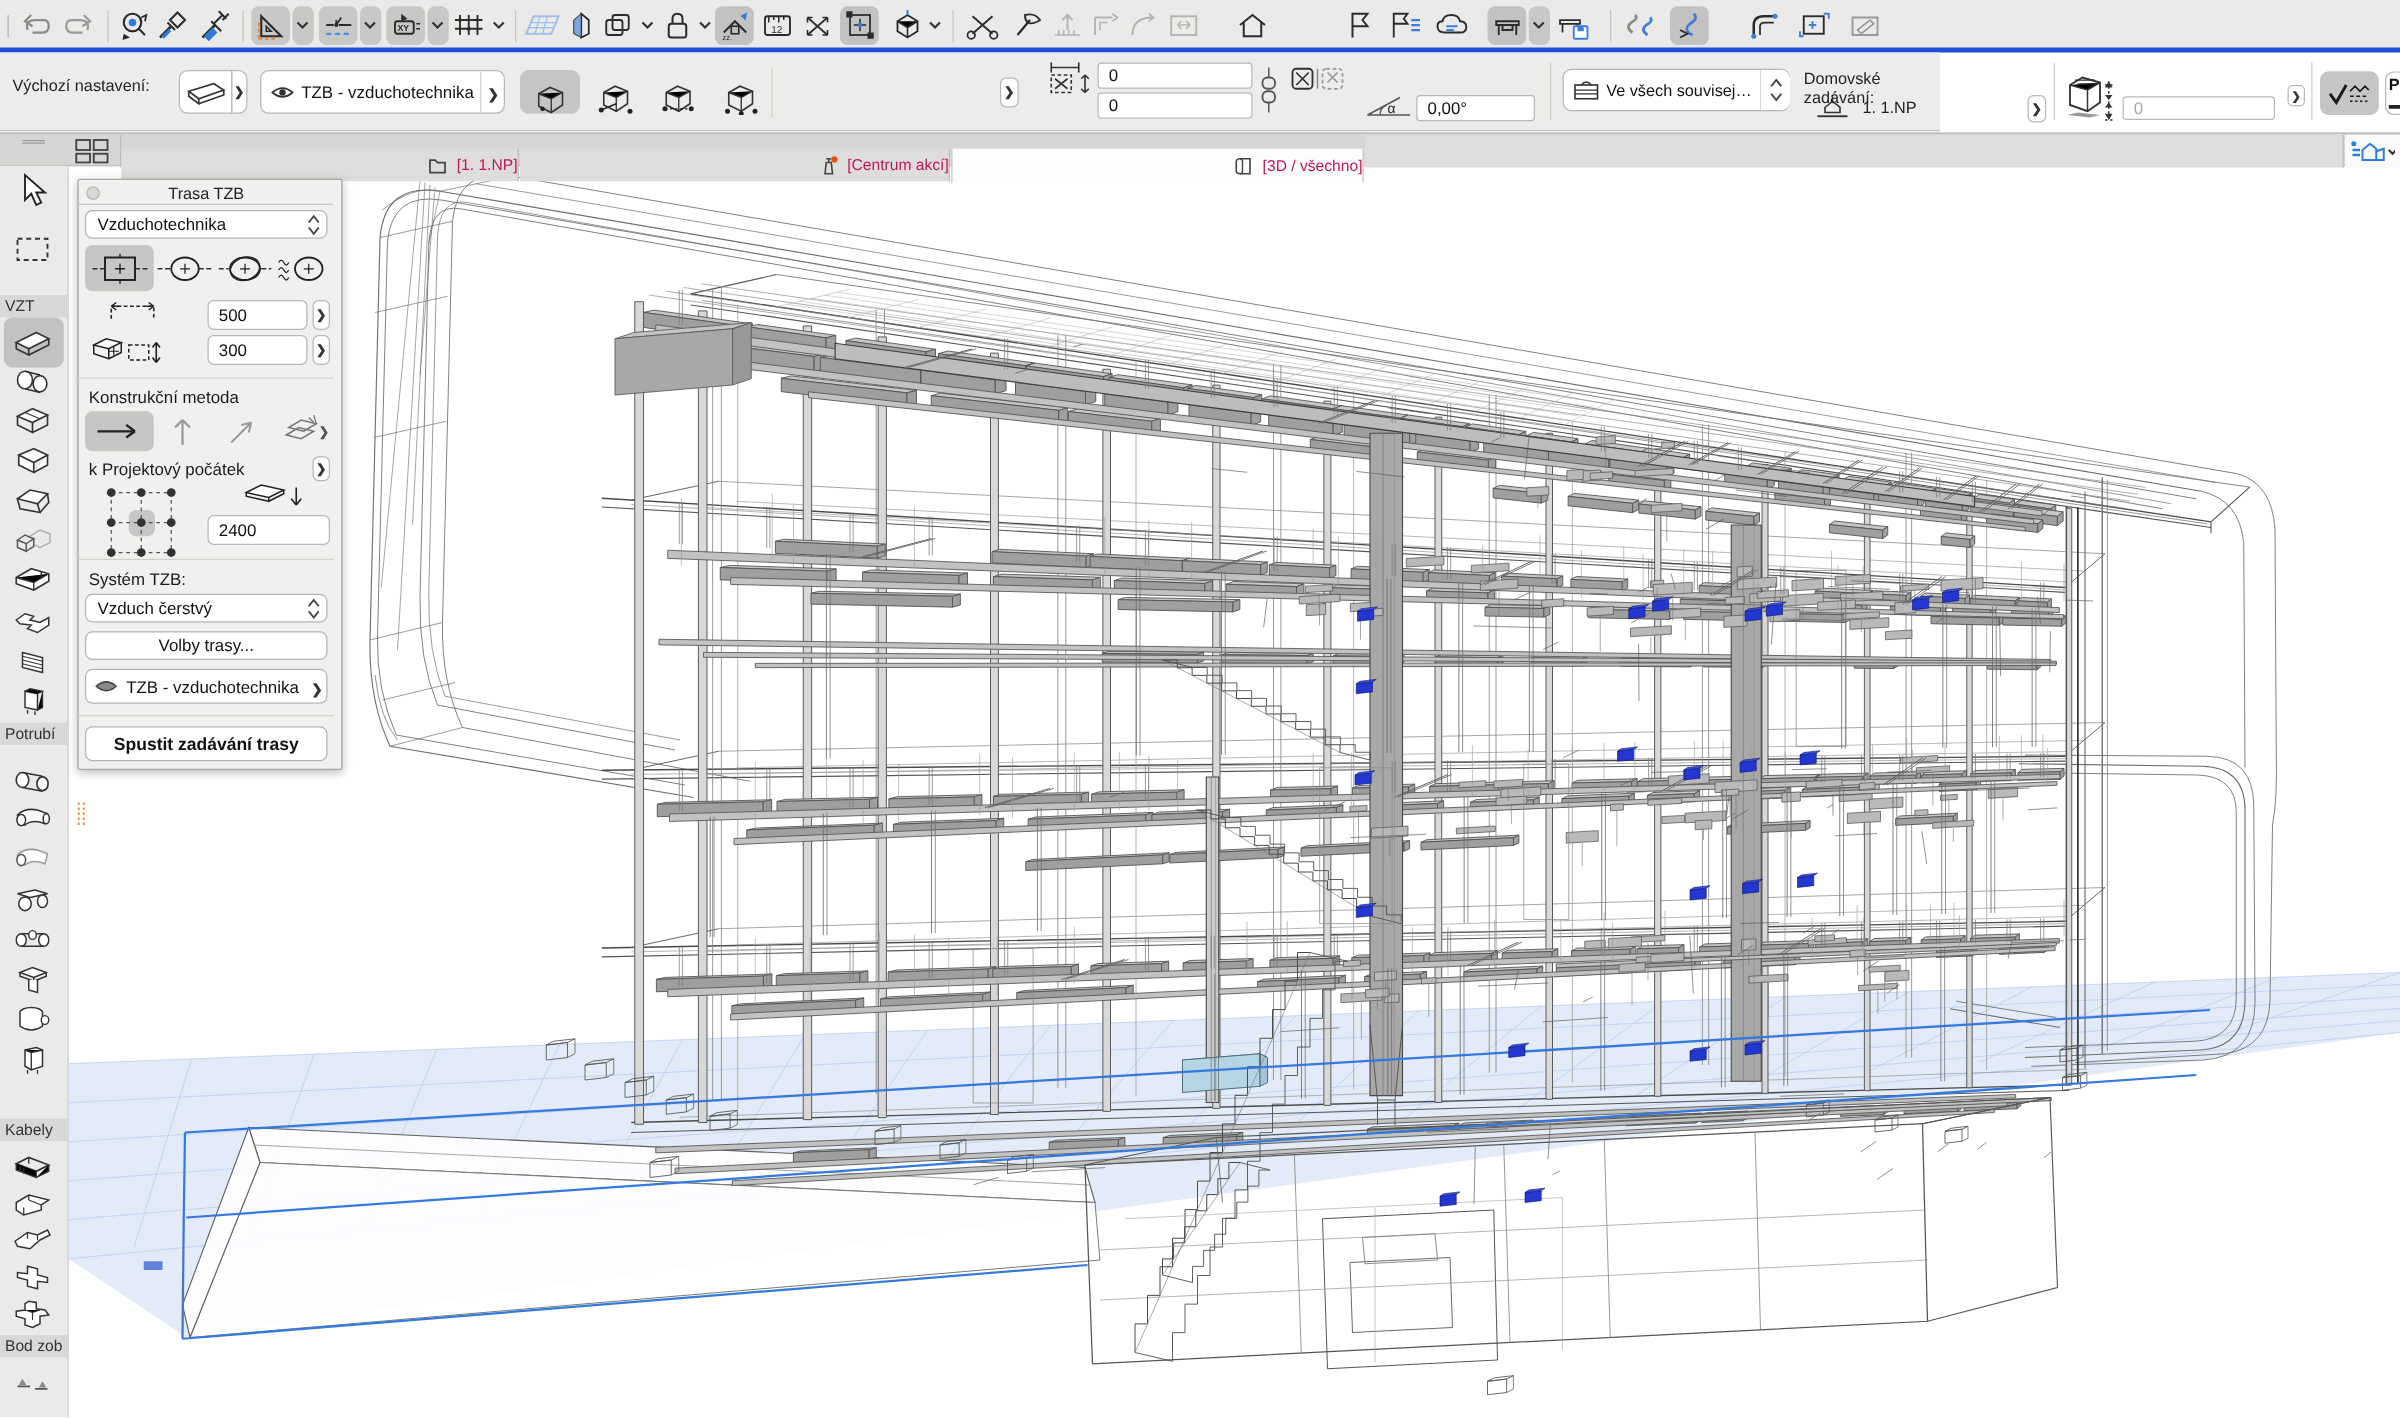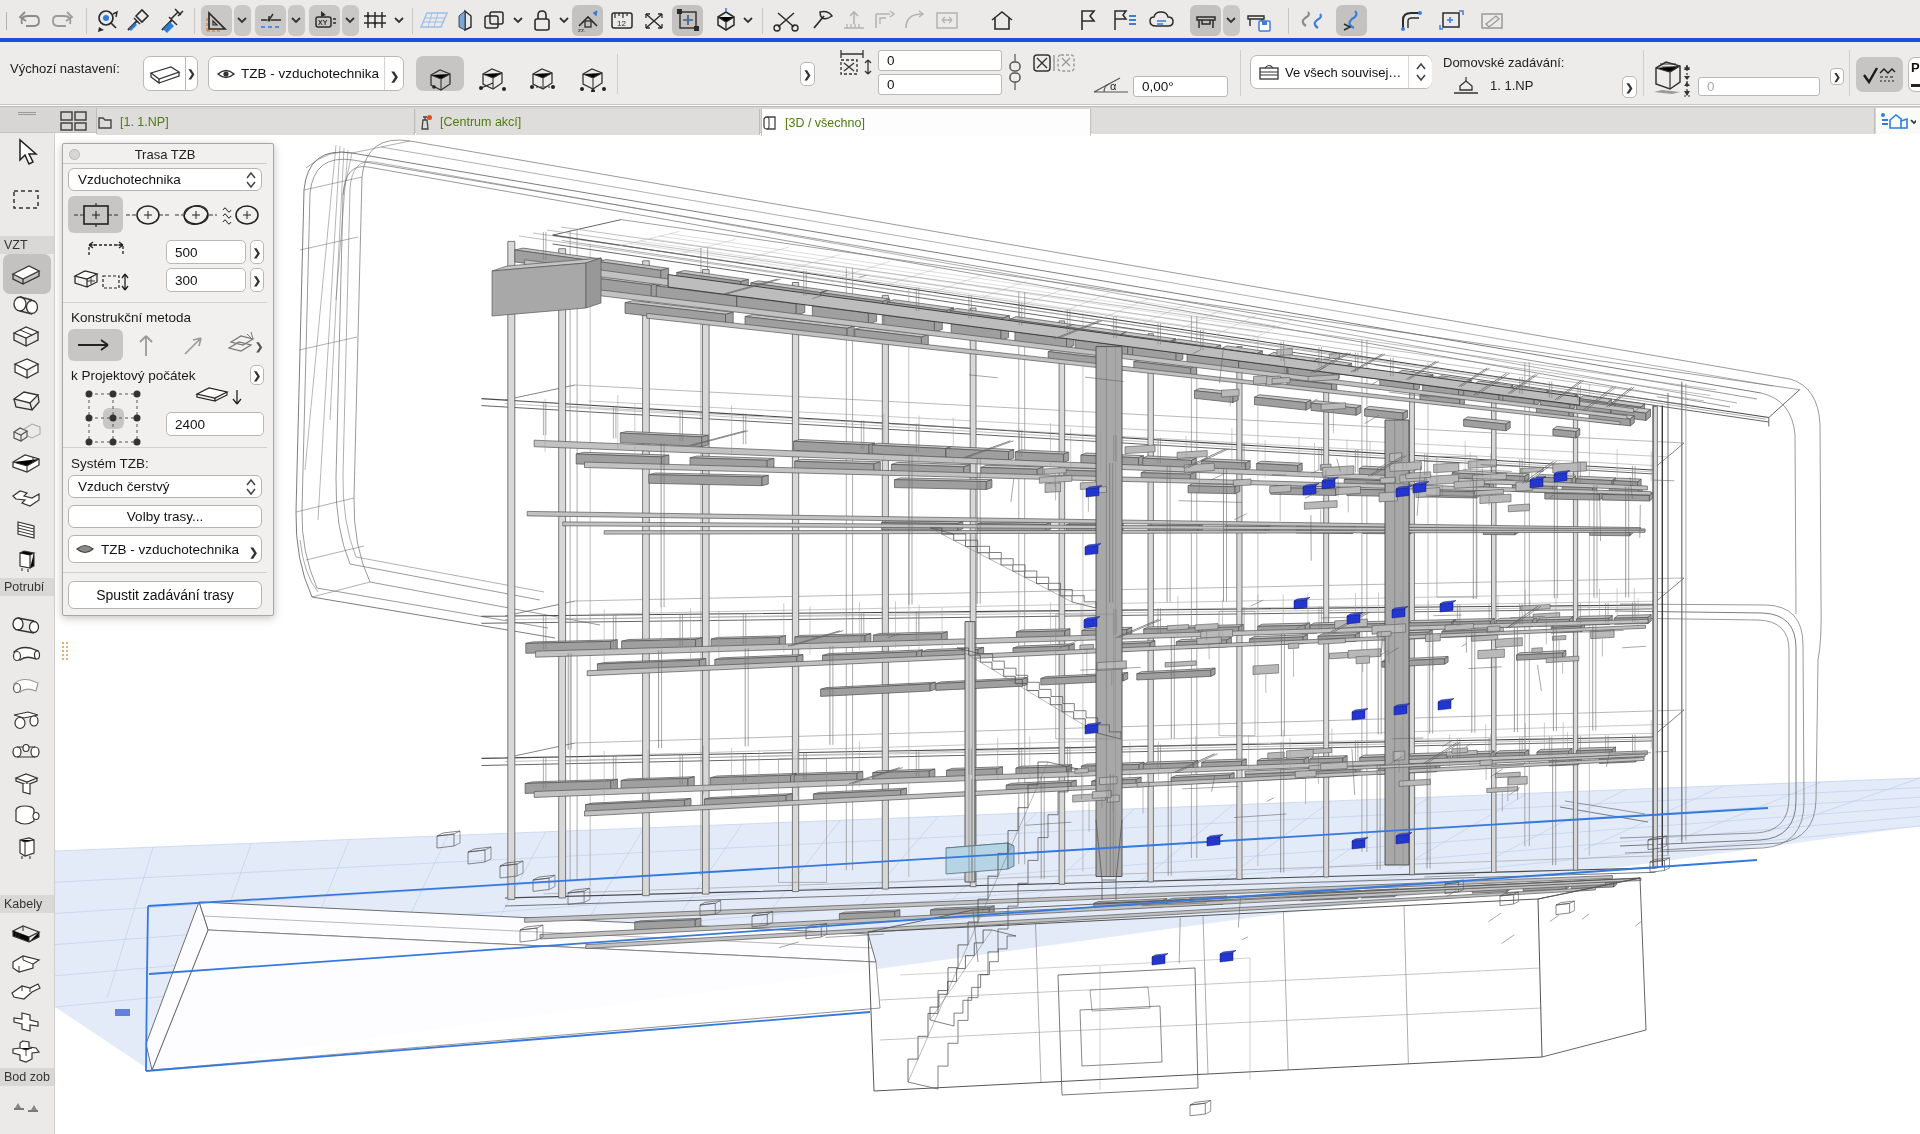--- a/index.html
+++ b/index.html
@@ -1,27 +1,27 @@
 <!DOCTYPE html>
 <html><head><meta charset="utf-8"><title>a</title><style>
 *{margin:0;padding:0;box-sizing:border-box}
 html,body{width:1920px;height:1134px;overflow:hidden;font-family:"Liberation Sans",sans-serif;background:#fff}
 #app{position:relative;width:1920px;height:1134px}
 .abs{position:absolute}
 #topbar{left:0;top:0;width:1920px;height:42px;background:#ebeae8;border-bottom:4px solid #1d4ed8}
-#optrow{left:0;top:42px;width:1920px;height:63px;background:#edecea;border-bottom:1px solid #c6c5c3}
+#optrow{left:0;top:42px;width:1552px;height:63px;background:#edecea;border-bottom:1px solid #c6c5c3}
 #tabbar{left:0;top:106px;width:1920px;height:27px;background:#d7d6d4;border-top:1px solid #b9b8b6;border-bottom:1px solid #c3c2c0}
 #sidebar{left:0;top:133px;width:55px;height:1001px;background:#ebeae8;border-right:1px solid #cfcecc}
 #canvas{left:55px;top:133px;width:1865px;height:1001px;background:#fff;overflow:hidden}
 .vsep{position:absolute;top:8px;width:1px;height:26px;background:#c7c6c4}
 .vsep2{position:absolute;width:1px;background:#cfcecc}
 .tbtn{position:absolute;top:5px;width:31px;height:31px;background:#c9c8c6;border-radius:6px}
 .tbtn.sm{width:17px}
 .icon{position:absolute}
-.tab{position:absolute;top:2px;height:26px;color:#4d7c0f;font-size:12.5px;display:flex;align-items:center;justify-content:flex-start;border-right:1px solid #bdbcba}
+.tab{position:absolute;top:12px;height:26px;color:#be185d;font-size:12.5px;display:flex;align-items:center;justify-content:flex-end;border-right:1px solid #bdbcba}
 .tablight{background:#dedddb}
 .tabactive{background:#fdfdfd;border-right:1px solid #c4c3c1;border-left:1px solid #c4c3c1;height:27px}
 .sideicon{position:absolute;left:10px;width:34px;height:30px}
 .sidelabel{position:absolute;left:0;width:54px;height:18px;background:#d9d8d6;color:#333;font-size:12.5px;line-height:18px;padding-left:4px}
 .field{position:absolute;background:#fff;border:1px solid #b9b8b6;border-radius:5px;font-size:13.5px;color:#111;padding-left:8px;display:flex;align-items:center}
 .btnw{position:absolute;background:#fff;border:1px solid #b9b8b6;border-radius:6px;display:flex;align-items:center;justify-content:center}
 .chev{font-size:12px;color:#333;font-weight:bold}
 #palette{left:62px;top:143px;width:212px;height:473px;background:#f1f0ee;border:1px solid #a8a7a5;border-radius:2px;box-shadow:0 2px 8px rgba(0,0,0,0.25)}
 .plabel{position:absolute;font-size:13.5px;color:#1a1a1a}
 .pbtn{position:absolute;background:#fff;border:1px solid #b5b4b2;border-radius:6px;font-size:13.5px;color:#111;display:flex;align-items:center;justify-content:center}
@@ -2059,17 +2059,17 @@
         <path d="M 2,7 L 6,2 L 10,7" fill="none" stroke="#444" stroke-width="1.5"></path>
         <path d="M 2,11 L 6,16 L 10,11" fill="none" stroke="#444" stroke-width="1.5"></path>
       </svg>
       <div class="pbtn" style="left:5px;top:361px;width:194px;height:23px">Volby trasy...</div>
       <div class="pbtn" style="left:5px;top:391px;width:194px;height:28px;justify-content:flex-start;padding-left:32px">TZB - vzduchotechnika</div>
       <svg class="icon" style="left:12px;top:398px" width="20" height="14">
         <path d="M 2,7 Q 10,0 18,7 Q 10,14 2,7 Z" fill="#8a8a88" stroke="#444" stroke-width="1.2"></path>
       </svg>
       <div class="abs" style="left:186px;top:398px"><span class="chev" style="font-size:11px">❯</span></div>
       <div class="abs" style="left:0px;top:428px;width:204px;height:1px;background:#d2d1cf"></div>
-      <div class="pbtn" style="left:5px;top:437px;width:194px;height:28px;font-weight:normal;font-size:14px">Spustit zadávání trasy</div>
+      <div class="pbtn" style="left:5px;top:437px;width:194px;height:28px;font-weight:bold;font-size:14px">Spustit zadávání trasy</div>
     </div>
     <svg class="abs" style="left:60px;top:640px" width="10" height="26">
       <path d="M 3,2 L 3,22 M 7,2 L 7,22" stroke="#e8943a" stroke-width="1.5" stroke-dasharray="2,2"></path>
     </svg>
   </div>
 </body></html>

